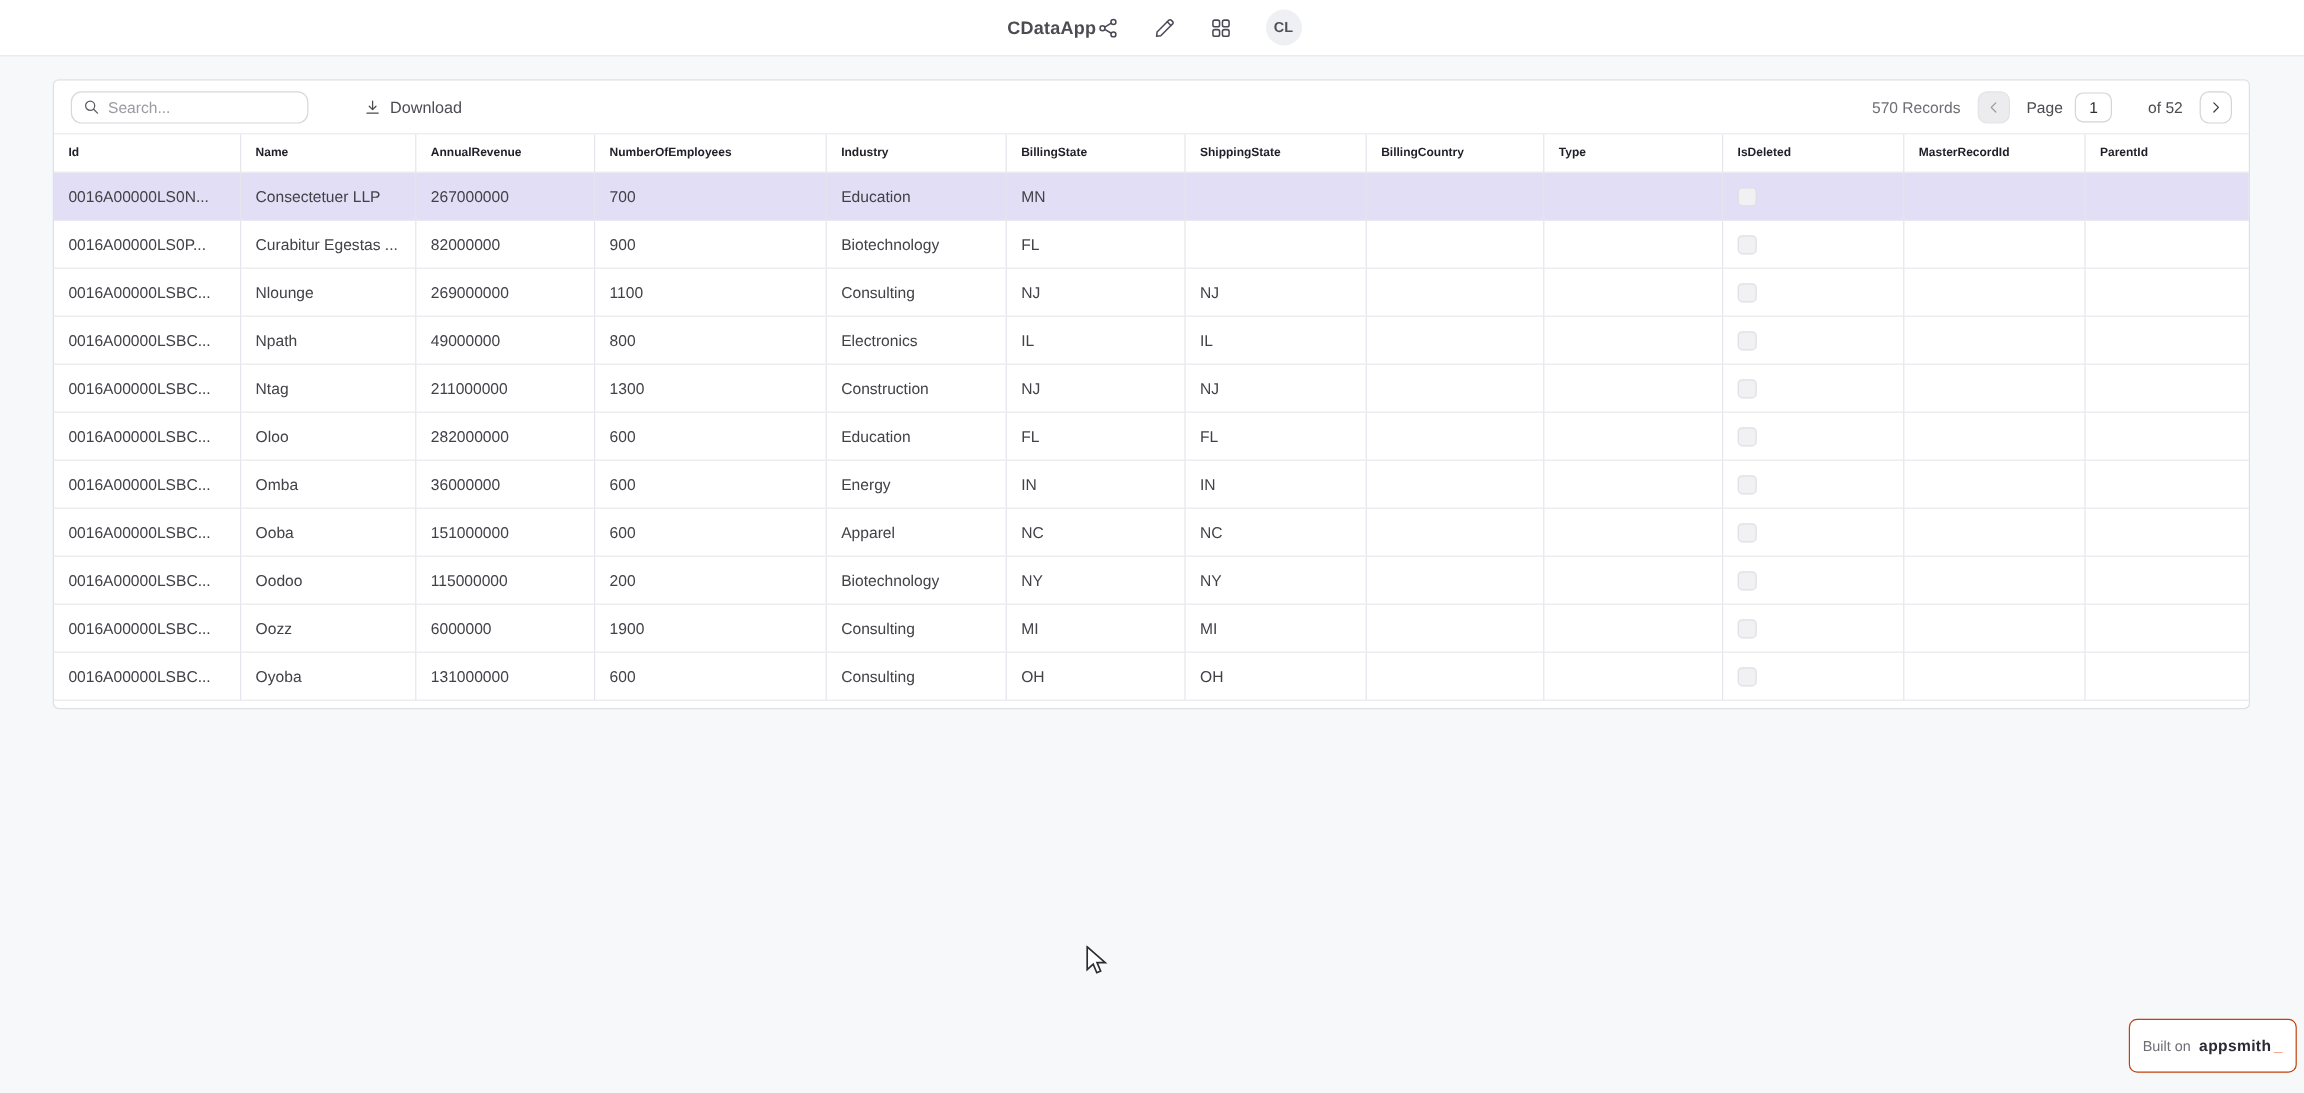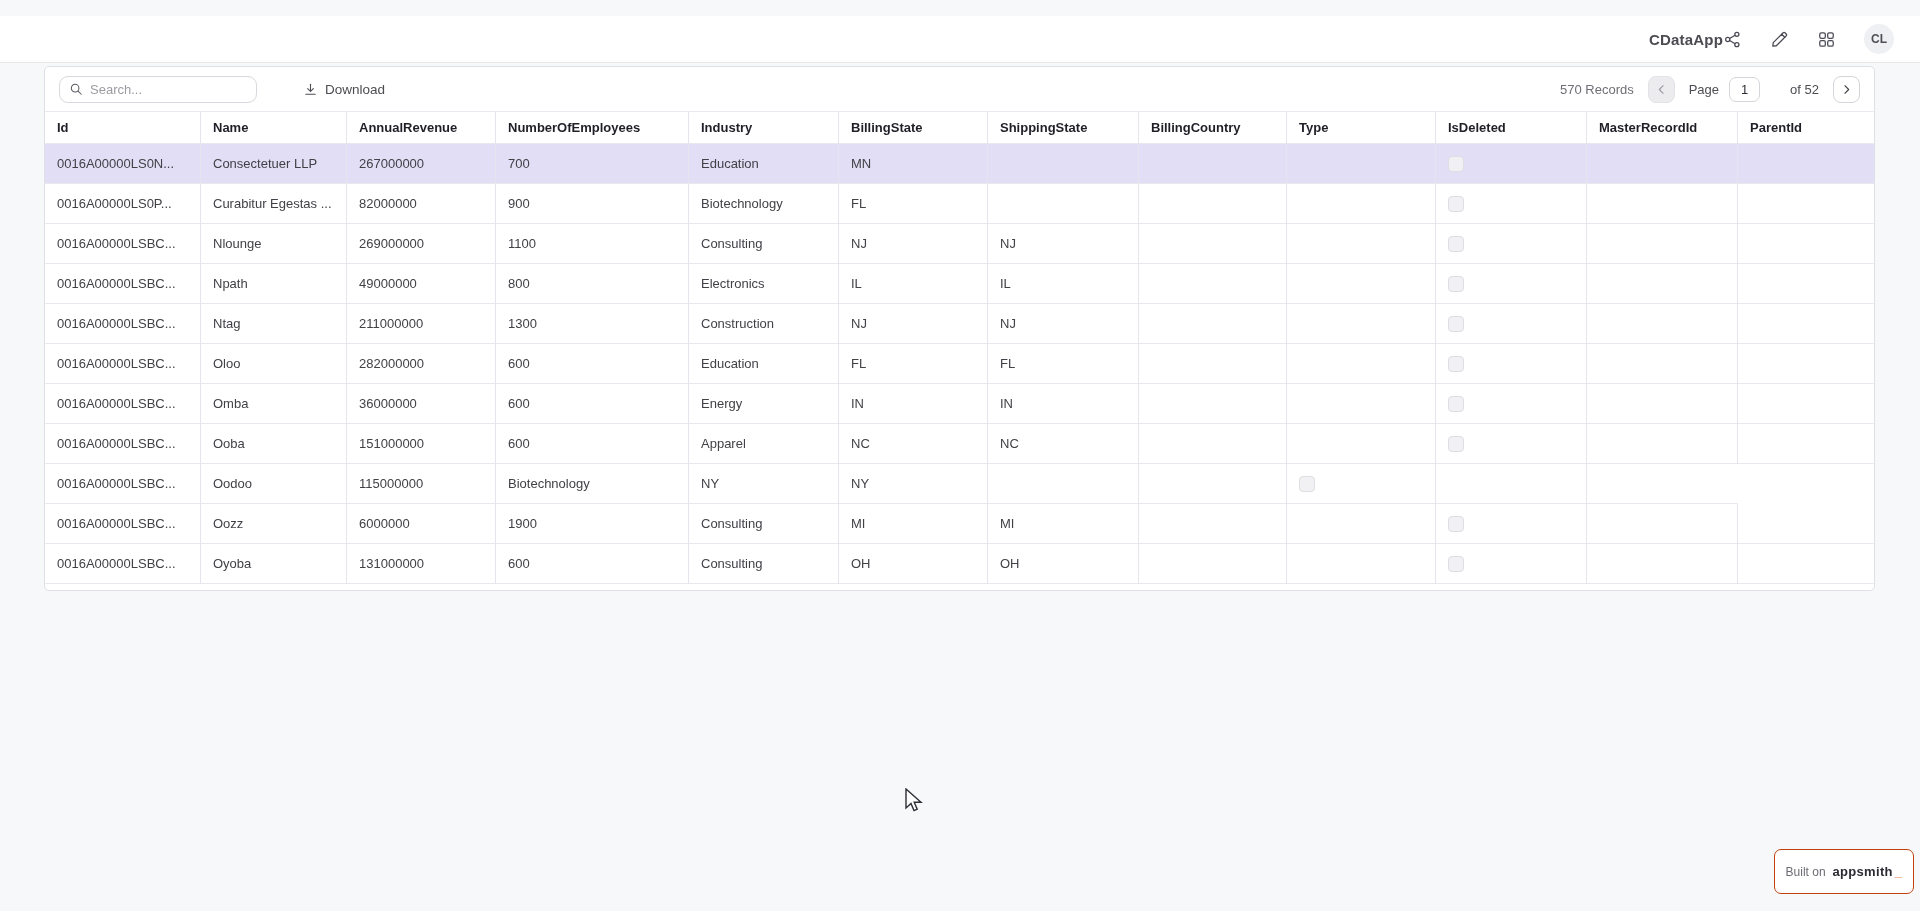--- a/index.html
+++ b/index.html
@@ -2,22 +2,22 @@
 <html><head>
 <meta charset="utf-8">
 <style>
   * { margin:0; padding:0; box-sizing:border-box; }
   html,body { width:1920px; height:911px; overflow:hidden;
     font-family:"Liberation Sans", sans-serif; background:#f7f8fa; }
 
   
   .topbar { position:absolute; left:0; top:0; width:1920px; height:47px;
     background:#ffffff; border-bottom:1px solid #e7e7ea;
-    display:flex; align-items:center; justify-content:flex-end;
-    padding:0 26px 0 30px;margin-top:16px; }
+    display:flex; align-items:center; justify-content:center;
+    padding:0 26px 0 30px; }
   .app-title { font-size:15px; font-weight:600; color:#4b4b52; letter-spacing:.2px; }
   .topbar-right { display:flex; align-items:center; gap:28px; }
   .tb-icon { width:19px; height:19px; display:flex; align-items:center; justify-content:center;
     cursor:pointer; color:#4a4a55; }
   .tb-icon svg { width:19px; height:19px; stroke:#4a4a55; stroke-width:1.6; fill:none;
     stroke-linecap:round; stroke-linejoin:round; }
   .avatar { width:30px; height:30px; border-radius:50%; background:#eff0f3;
     display:flex; align-items:center; justify-content:center;
     font-size:12px; font-weight:600; color:#4e5058; cursor:pointer; }
 
@@ -57,21 +57,21 @@
 
   
   .tbl { --cols:156px 146px 149px 193px 150px 149px 151px 148px 149px 151px 151px minmax(0,1fr); }
   .tr { display:grid; grid-template-columns:var(--cols); }
   .thead { height:33px; border-top:1px solid #eae9f0; }
   .tbody-row { height:40px; cursor:pointer; }
   .tbody-row.selected { background:#e1def6; }
   .td, .th { display:flex; align-items:center; padding:0 10px 0 12px;
     border-right:1px solid #e6e4ec; border-bottom:1px solid #e9e8ee;
     overflow:hidden; white-space:nowrap; }
-  .th { font-size:13px; font-weight:700; color:#1f1f28; }
+  .th { font-size:10px; font-weight:700; color:#1f1f28; }
   .td { font-size:13px; color:#414147; }
   .tr > .td:last-child, .tr > .th:last-child { border-right:none; }
   .checkbox { width:16px; height:16px; border-radius:4px; background:#f1f1f3;
     border:1px solid #dedee3; display:inline-block; cursor:pointer; }
 
   
   .badge { position:absolute; right:6px; bottom:17px; height:45px; background:#ffffff;
     border:1px solid #c2410c; border-radius:7px; display:flex; align-items:center;
     padding:0 11px; gap:7px; cursor:pointer; }
   .badge-prefix { font-size:12px; color:#6d6d74; }
@@ -291,20 +291,21 @@
           <div class="td">
             <span class="checkbox"></span>
           </div>
           <div class="td"></div>
           <div class="td"></div>
         </div>
         <div class="tr tbody-row">
           <div class="td">0016A00000LSBC...</div>
           <div class="td">Oodoo</div>
           <div class="td">115000000</div>
+          <div class="td">200</div>
           <div class="td">Biotechnology</div>
           <div class="td">NY</div>
           <div class="td">NY</div>
           <div class="td"></div>
           <div class="td"></div>
           <div class="td">
             <span class="checkbox"></span>
           </div>
           <div class="td"></div>
           <div class="td"></div>

